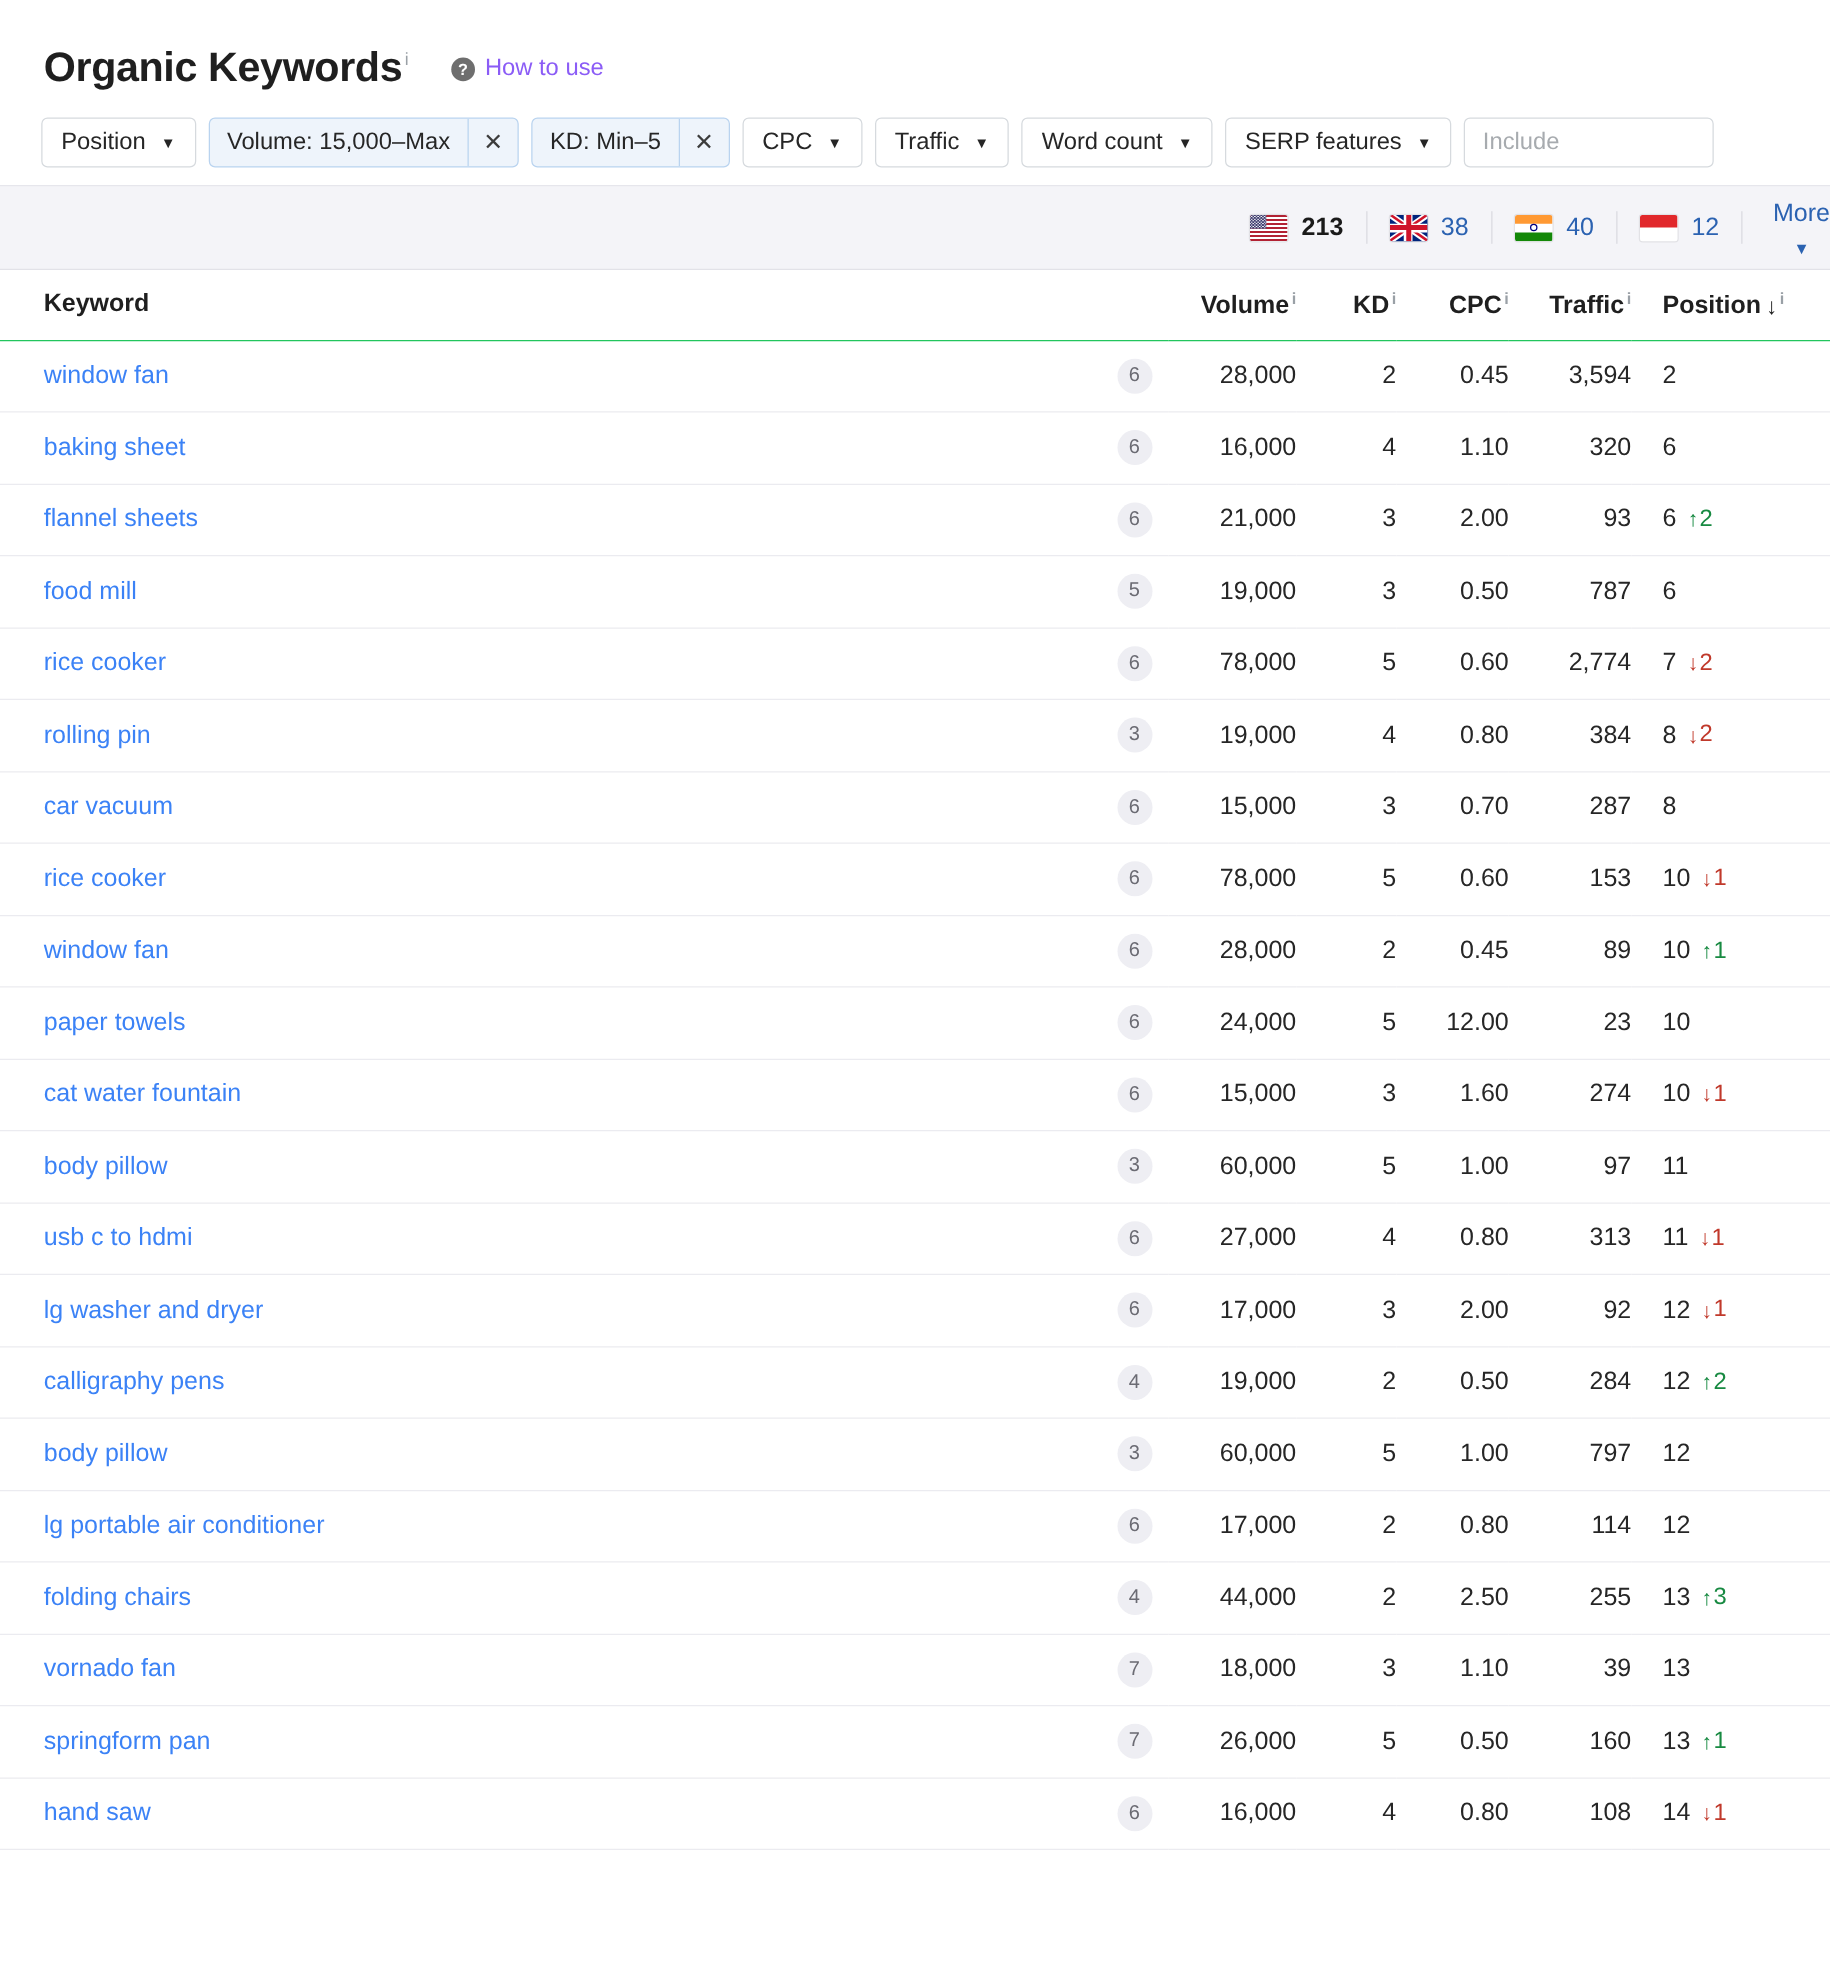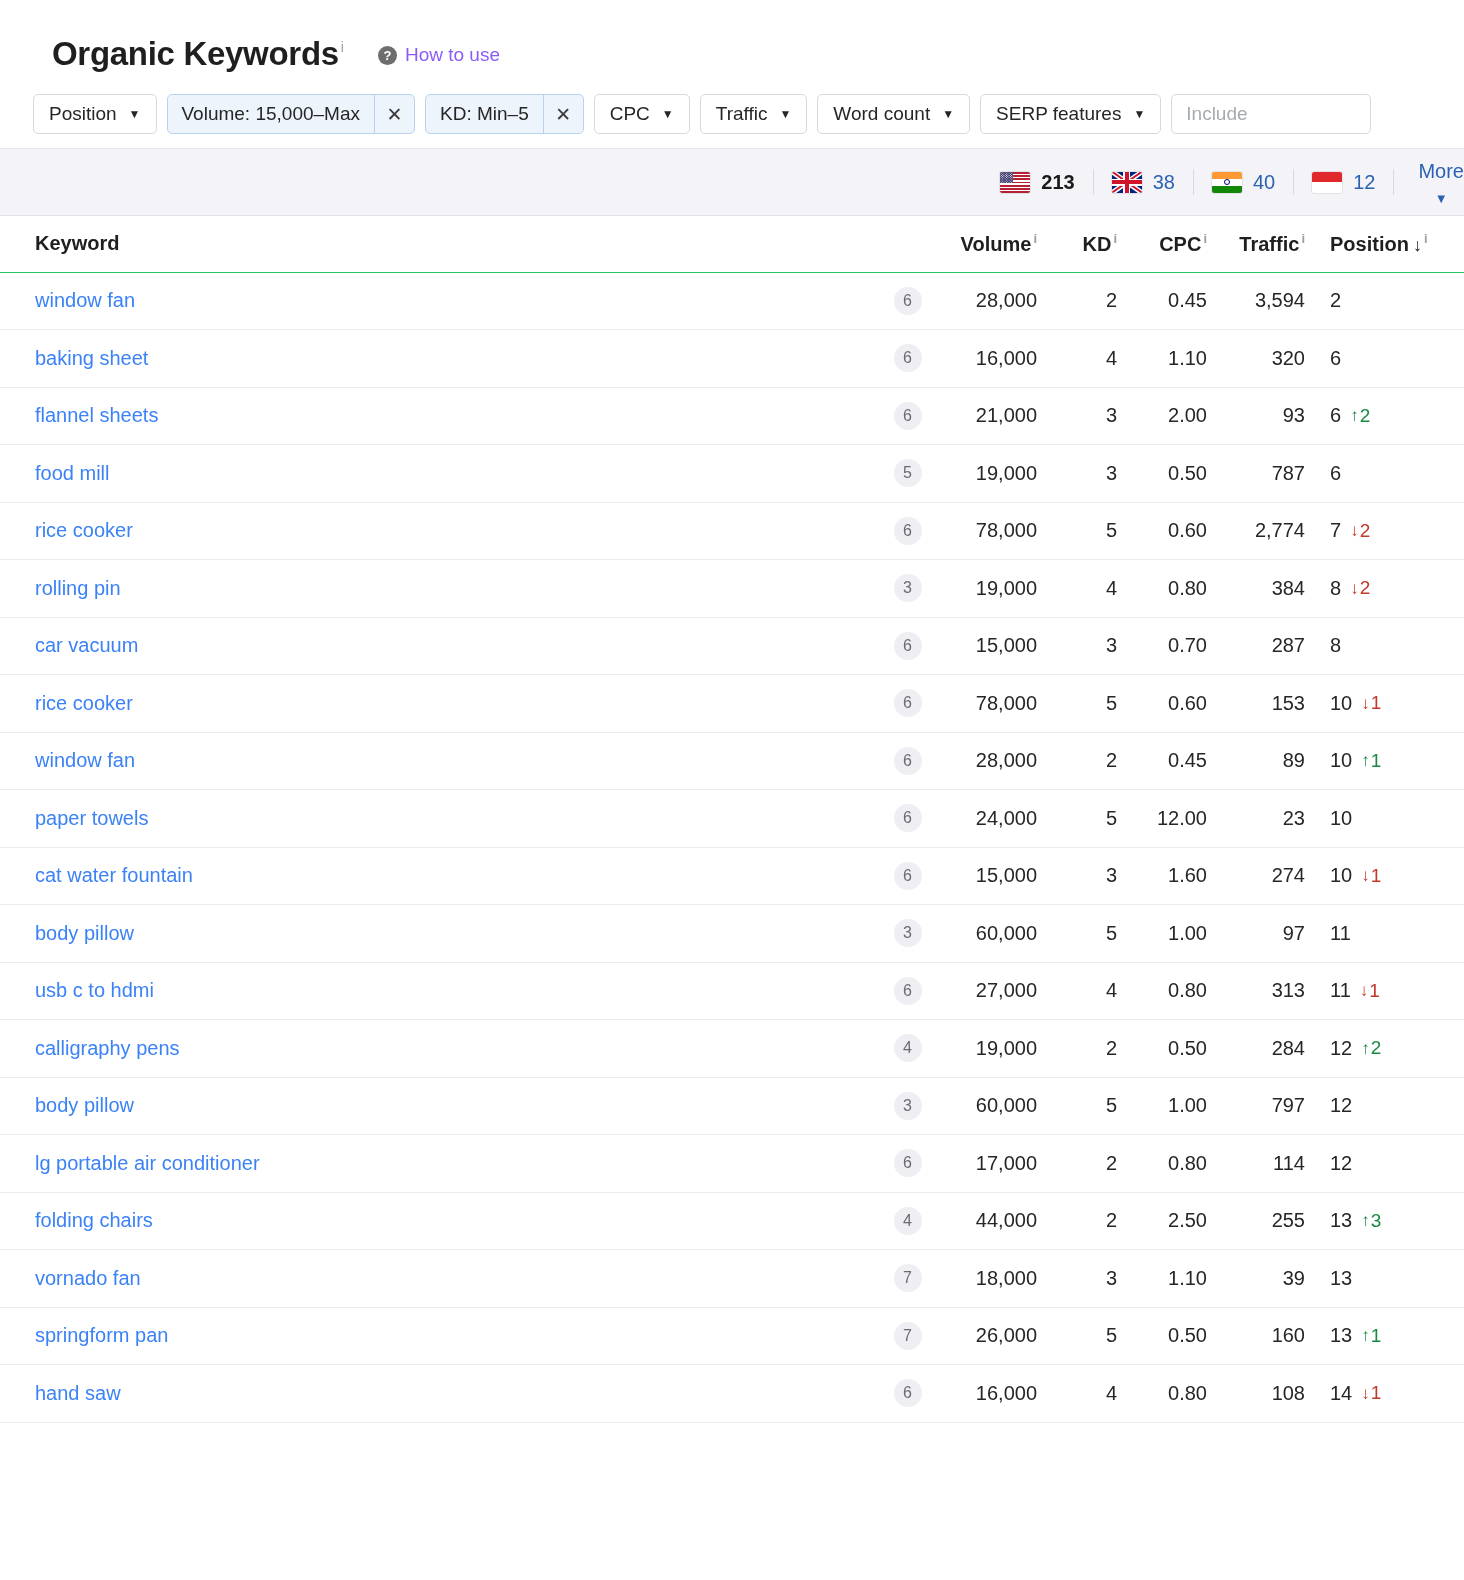--- a/index.html
+++ b/index.html
@@ -15,21 +15,21 @@
     position: relative;
     overflow: hidden;
     background: #fff;
   }
 
   
   .header-zone { padding: 24px 0 0 0; }
   .title-row {
     display: flex;
     align-items: flex-end;
-    padding-left: 52px;
+    padding-left: 35px;
     height: 46px;
   }
   .page-title {
     font-size: 33px;
     font-weight: bold;
     color: #1f1f1f;
     letter-spacing: -0.3px;
     line-height: 1;
   }
   .sup-i {
@@ -585,20 +585,35 @@
           <td class="c-tr">313</td>
           <td class="c-pos"><span class="pos-wrap">
               <span class="pos-num">11</span>
               <span class="chg down">
                 <span class="arw">↓</span>
                 <span>1</span>
               </span>
             </span></td>
         </tr>
         <tr>
+          <td class="c-kw"><a class="kw-link" href="#">lg washer and dryer</a></td>
+          <td class="c-badge"><span class="serp-badge">6</span></td>
+          <td class="c-vol">17,000</td>
+          <td class="c-kd">3</td>
+          <td class="c-cpc">2.00</td>
+          <td class="c-tr">92</td>
+          <td class="c-pos"><span class="pos-wrap">
+              <span class="pos-num">12</span>
+              <span class="chg down">
+                <span class="arw">↓</span>
+                <span>1</span>
+              </span>
+            </span></td>
+        </tr>
+        <tr>
           <td class="c-kw"><a class="kw-link" href="#">calligraphy pens</a></td>
           <td class="c-badge"><span class="serp-badge">4</span></td>
           <td class="c-vol">19,000</td>
           <td class="c-kd">2</td>
           <td class="c-cpc">0.50</td>
           <td class="c-tr">284</td>
           <td class="c-pos"><span class="pos-wrap">
               <span class="pos-num">12</span>
               <span class="chg up">
                 <span class="arw">↑</span>

